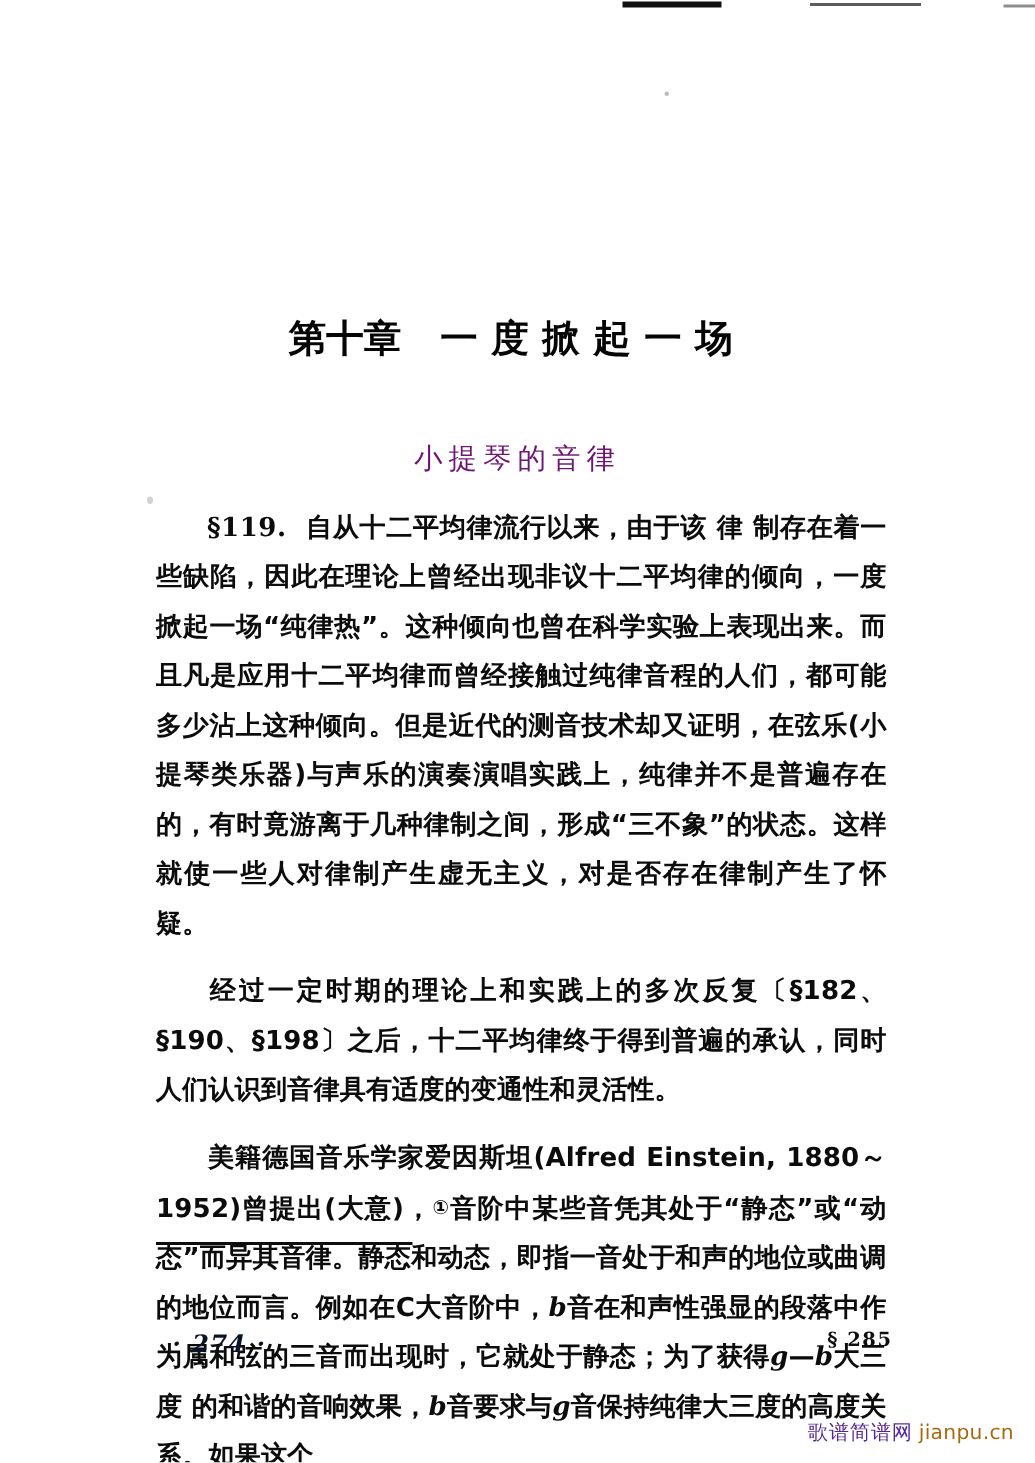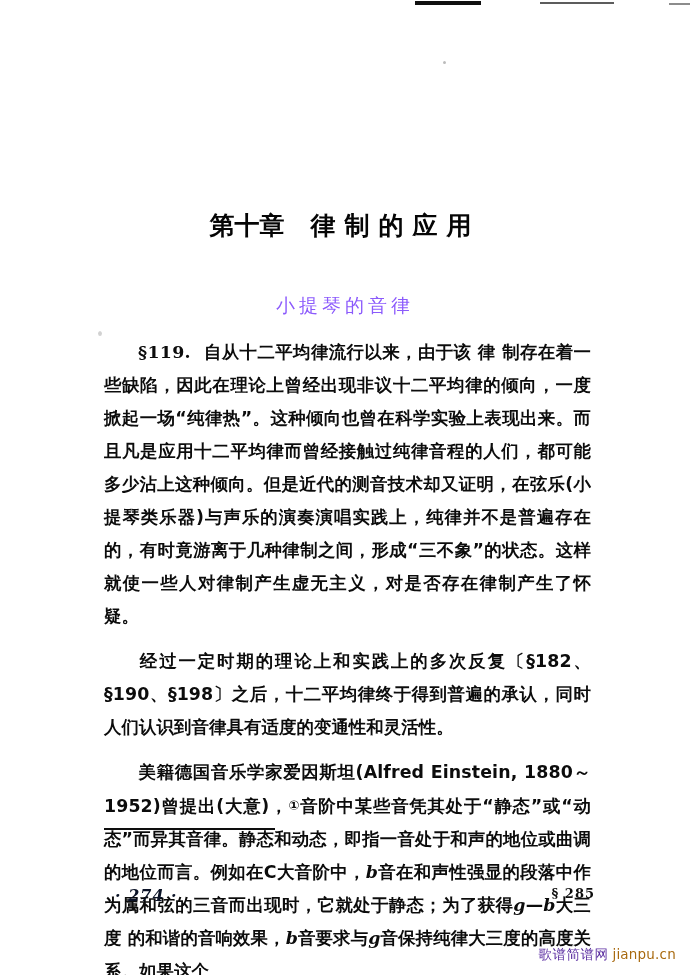--- a/index.html
+++ b/index.html
@@ -54,21 +54,21 @@
   .chapter-title .ct-rest { letter-spacing: 9px; }
 
   .section-subtitle {
     position: absolute;
     left: 0;
     top: 277px;
     width: 690px;
     text-align: center;
     font-size: 19px;
     letter-spacing: 4px;
-    color: #8b5cf6;
+    color: #701a75;
     font-weight: 500;
   }
 
   .body-block {
     position: absolute;
     left: 104px;
     top: 336px;
     width: 487px;
   }
   .para {
@@ -174,21 +174,21 @@
 
 <div id="page">
 
   <div class="scan-mark m1"></div>
   <div class="scan-mark m2"></div>
   <div class="scan-mark m3"></div>
   <div class="speck s1"></div>
   <div class="speck s2"></div>
 
   <h1 class="chapter-title">
-    <span class="ct-num">第十章</span><span class="ct-gap"></span><span class="ct-rest">律制的应用</span>
+    <span class="ct-num">第十章</span><span class="ct-gap"></span><span class="ct-rest">一度掀起一场</span>
   </h1>
 
   <h2 class="section-subtitle">小提琴的音律</h2>
 
   <div class="body-block">
 
     <p class="para"><span class="lead"></span><span class="sec-mark roman">§119.</span>&nbsp;&nbsp;<span>自从十二平均律流行以来，由于该 律 制存在着一 些缺陷，因此在理论上曾经出现非议十二平均律的倾向，一度掀起一场“纯律热”。这种倾向也曾在科学实验上表现出来。而且凡是应用十二平均律而曾经接触过纯律音程的人们，都可能多少沾上这种倾向。但是近代的测音技术却又证明，在弦乐(小提琴类乐器)与声乐的演奏演唱实践上，纯律并不是普遍存在的，有时竟游离于几种律制之间，形成“三不象”的状态。这样就使一些人对律制产生虚无主义，对是否存在律制产生了怀疑。</span></p>
 
     <p class="para"><span class="lead"></span><span>经过一定时期的理论上和实践上的多次反复〔§182、§190、§198〕之后，十二平均律终于得到普遍的承认，同时人们认识到音律具有适度的变通性和灵活性。</span></p>
 

